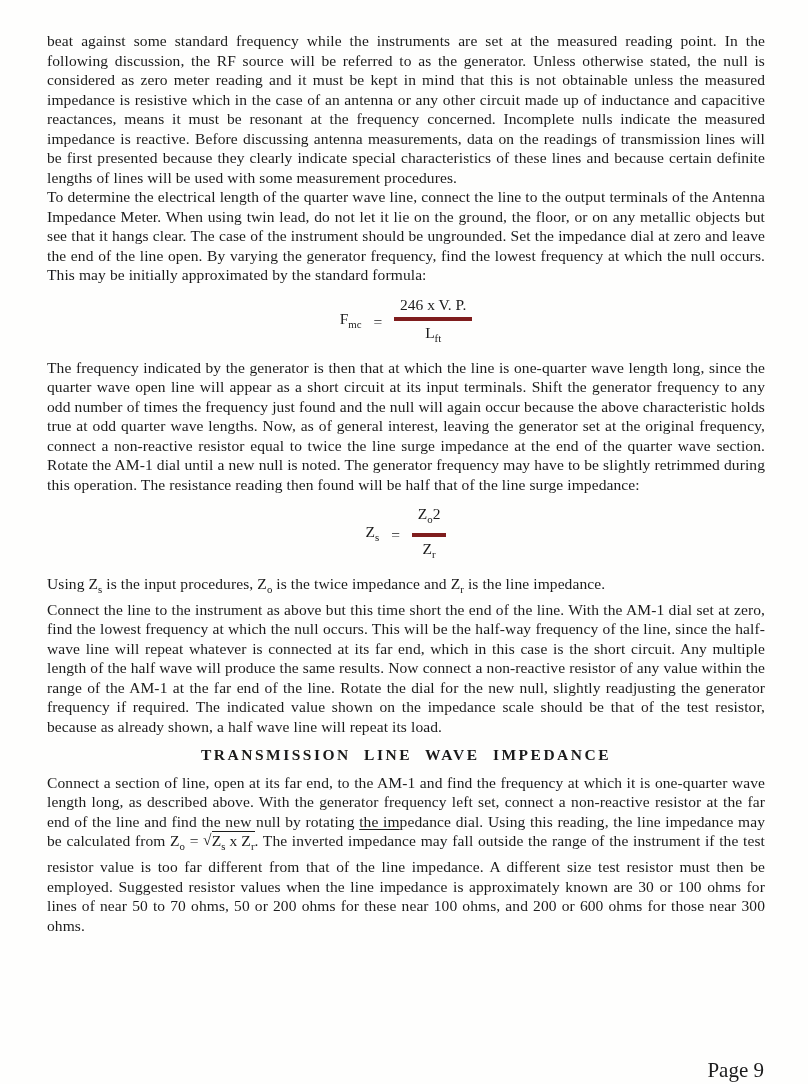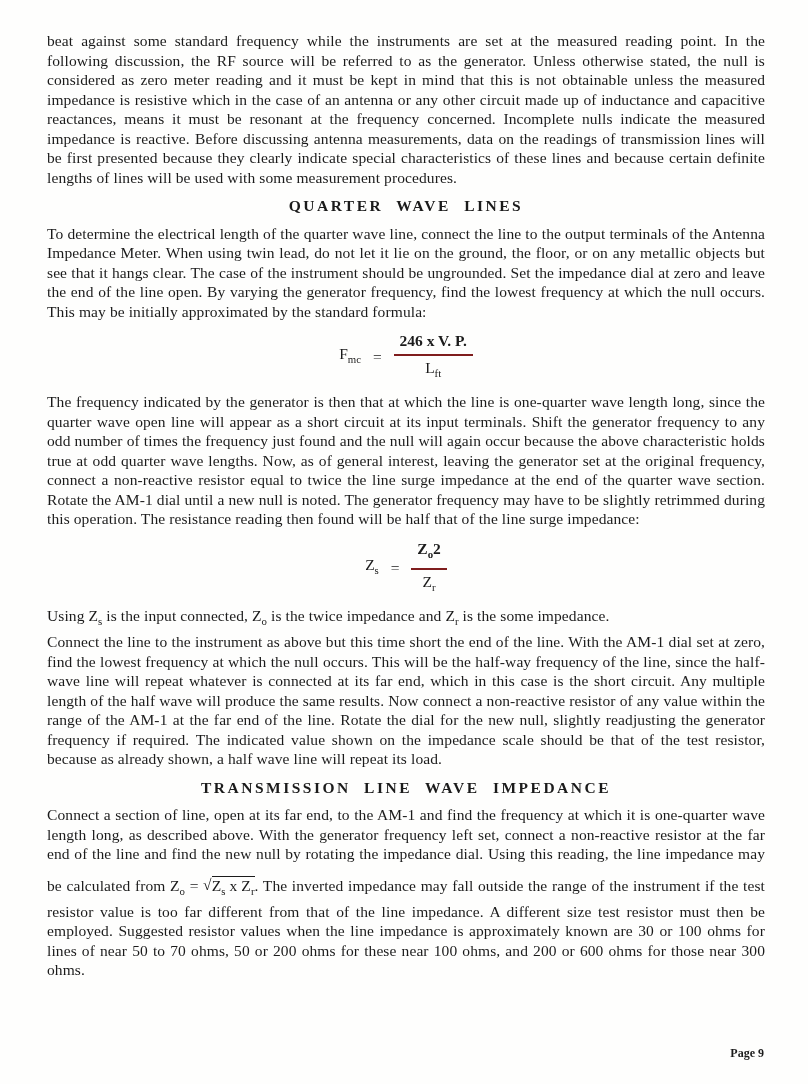--- a/index.html
+++ b/index.html
@@ -37,56 +37,53 @@
   .formula {
     text-align: center;
     margin: 10px 0 9px 0;
     white-space: nowrap;
   }
   .f-lhs, .f-eq, .frac { display: inline-block; vertical-align: middle; }
   .f-eq { margin: 0 8px; }
   .frac { text-align: center; }
   .frac .num {
     display: block;
-    border-bottom: 2px solid #7f1d1d;
+    border-bottom: 4px solid #7f1d1d;
     padding: 0 6px 3px 6px;
-    font-weight: bold;
   }
   .frac .den { display: block; padding-top: 2px; }
   .sub {
     font-size: 0.7em;
     vertical-align: -0.4em;
     letter-spacing: 0;
   }
-  .ul { text-underline-offset: 2px; }
+  .ul { text-decoration: underline; text-underline-offset: 2px; }
   .radsign { display: inline-block; transform: translateY(-1px); }
   .rad {
     display: inline-block;
     border-top: 1.6px solid #1b1b1b;
     line-height: 1.05;
     padding-top: 1px;
-    margin-top: 12px;
   }
   .where-line { margin: 11px 0 0 0; text-align: left; }
   .page-footer {
     position: absolute;
     right: 44px;
-    bottom: 21px;
-    font-weight: bold;
-    font-size: 12px;
+    bottom: 4px;
+    font-weight: normal;
+    font-size: 21px;
   }
 </style>
 </head>
 <body>
 
 <div class="page">
 
   <p class="body-text">beat against some standard frequency while the instruments are set at the measured reading point.  In the following discussion, the RF source will be referred to as the generator.  Unless otherwise stated, the null is considered as zero meter reading and it must be kept in mind that this is not obtainable unless the measured impedance is resistive which in the case of an antenna or any other circuit made up of inductance and capacitive reactances, means it must be resonant at the frequency concerned.  Incomplete nulls indicate the measured impedance is reactive. Before discussing antenna measurements, data on the readings of transmission lines will be first presented because they clearly indicate special characteristics of these lines and because certain definite lengths of lines will be used with some measurement procedures.</p>
 
-  <h2 class="section-heading">QUARTER WAVE LINES</h2>
 
   <p class="body-text">To determine the electrical length of the quarter wave line, connect the line to the output terminals of the Antenna Impedance Meter.  When using twin lead, do not let it lie on the ground, the floor, or on any metallic objects but see that it hangs clear.  The case of the instrument should be ungrounded.  Set the impedance dial at zero and leave the end of the line open.  By varying the generator frequency, find the lowest frequency at which the null occurs.  This may be initially approximated by the standard formula:</p>
 
   <div class="formula">
     <span class="f-lhs"><span>F</span><span class="sub">mc</span></span>
     <span class="f-eq">=</span>
     <span class="frac">
       <span class="num">246 x V. P.</span>
       <span class="den"><span>L</span><span class="sub">ft</span></span>
     </span>
@@ -96,21 +93,21 @@
 
   <div class="formula">
     <span class="f-lhs"><span>Z</span><span class="sub">s</span></span>
     <span class="f-eq">=</span>
     <span class="frac">
       <span class="num"><span>Z</span><span class="sub">o</span><span>2</span></span>
       <span class="den"><span>Z</span><span class="sub">r</span></span>
     </span>
   </div>
 
-  <p class="body-text where-line"><span>Using  Z</span><span class="sub">s</span><span> is the input connected,  Z</span><span class="sub">o</span><span> is the twice impedance and Z</span><span class="sub">r</span><span> is the some impedance.</span></p>
+  <p class="body-text where-line"><span>Using  Z</span><span class="sub">s</span><span> is the input procedures,  Z</span><span class="sub">o</span><span> is the twice impedance and Z</span><span class="sub">r</span><span> is the line impedance.</span></p>
 
 
   <p class="body-text">Connect the line to the instrument as above but this time short the end of the line.  With the AM-1 dial set at zero, find the lowest frequency at which the null occurs.  This will be the half-way frequency of the line, since the half-wave line will repeat whatever is connected at its far end, which in this case is the short circuit.  Any multiple length of the half wave will produce the same results.  Now connect a non-reactive resistor of any value within the range of the AM-1 at the far end of the line.  Rotate the dial for the new null, slightly readjusting the generator frequency if required.  The indicated value shown on the impedance scale should be that of the test resistor, because as already shown, a half wave line will repeat its load.</p>
 
   <h2 class="section-heading">TRANSMISSION LINE WAVE IMPEDANCE</h2>
 
   <p class="body-text"><span>Connect a section of line, open at its far end, to the AM-1 and find the frequency at which it is one-quarter wave length long, as described above.  With the generator frequency left set, connect a non-reactive resistor at the far end of the line and find the new null by rotating </span><span class="ul">the im</span><span>pedance dial.  Using this reading, the line impedance may be calculated from Z</span><span class="sub">o</span><span> = </span><span class="radsign">√</span><span class="rad"><span>Z</span><span class="sub">s</span><span> x Z</span><span class="sub">r</span></span><span>. The inverted impedance may fall outside the range of the instrument if the test resistor value is too far different from that of the line impedance.  A different size test resistor must then be employed.  Suggested resistor values when the line impedance is approximately known are 30 or 100 ohms for lines of near 50 to 70 ohms,  50 or 200 ohms for these near 100 ohms,  and 200 or 600 ohms for those near 300 ohms.</span></p>
 
   <div class="page-footer">Page 9</div>
 

